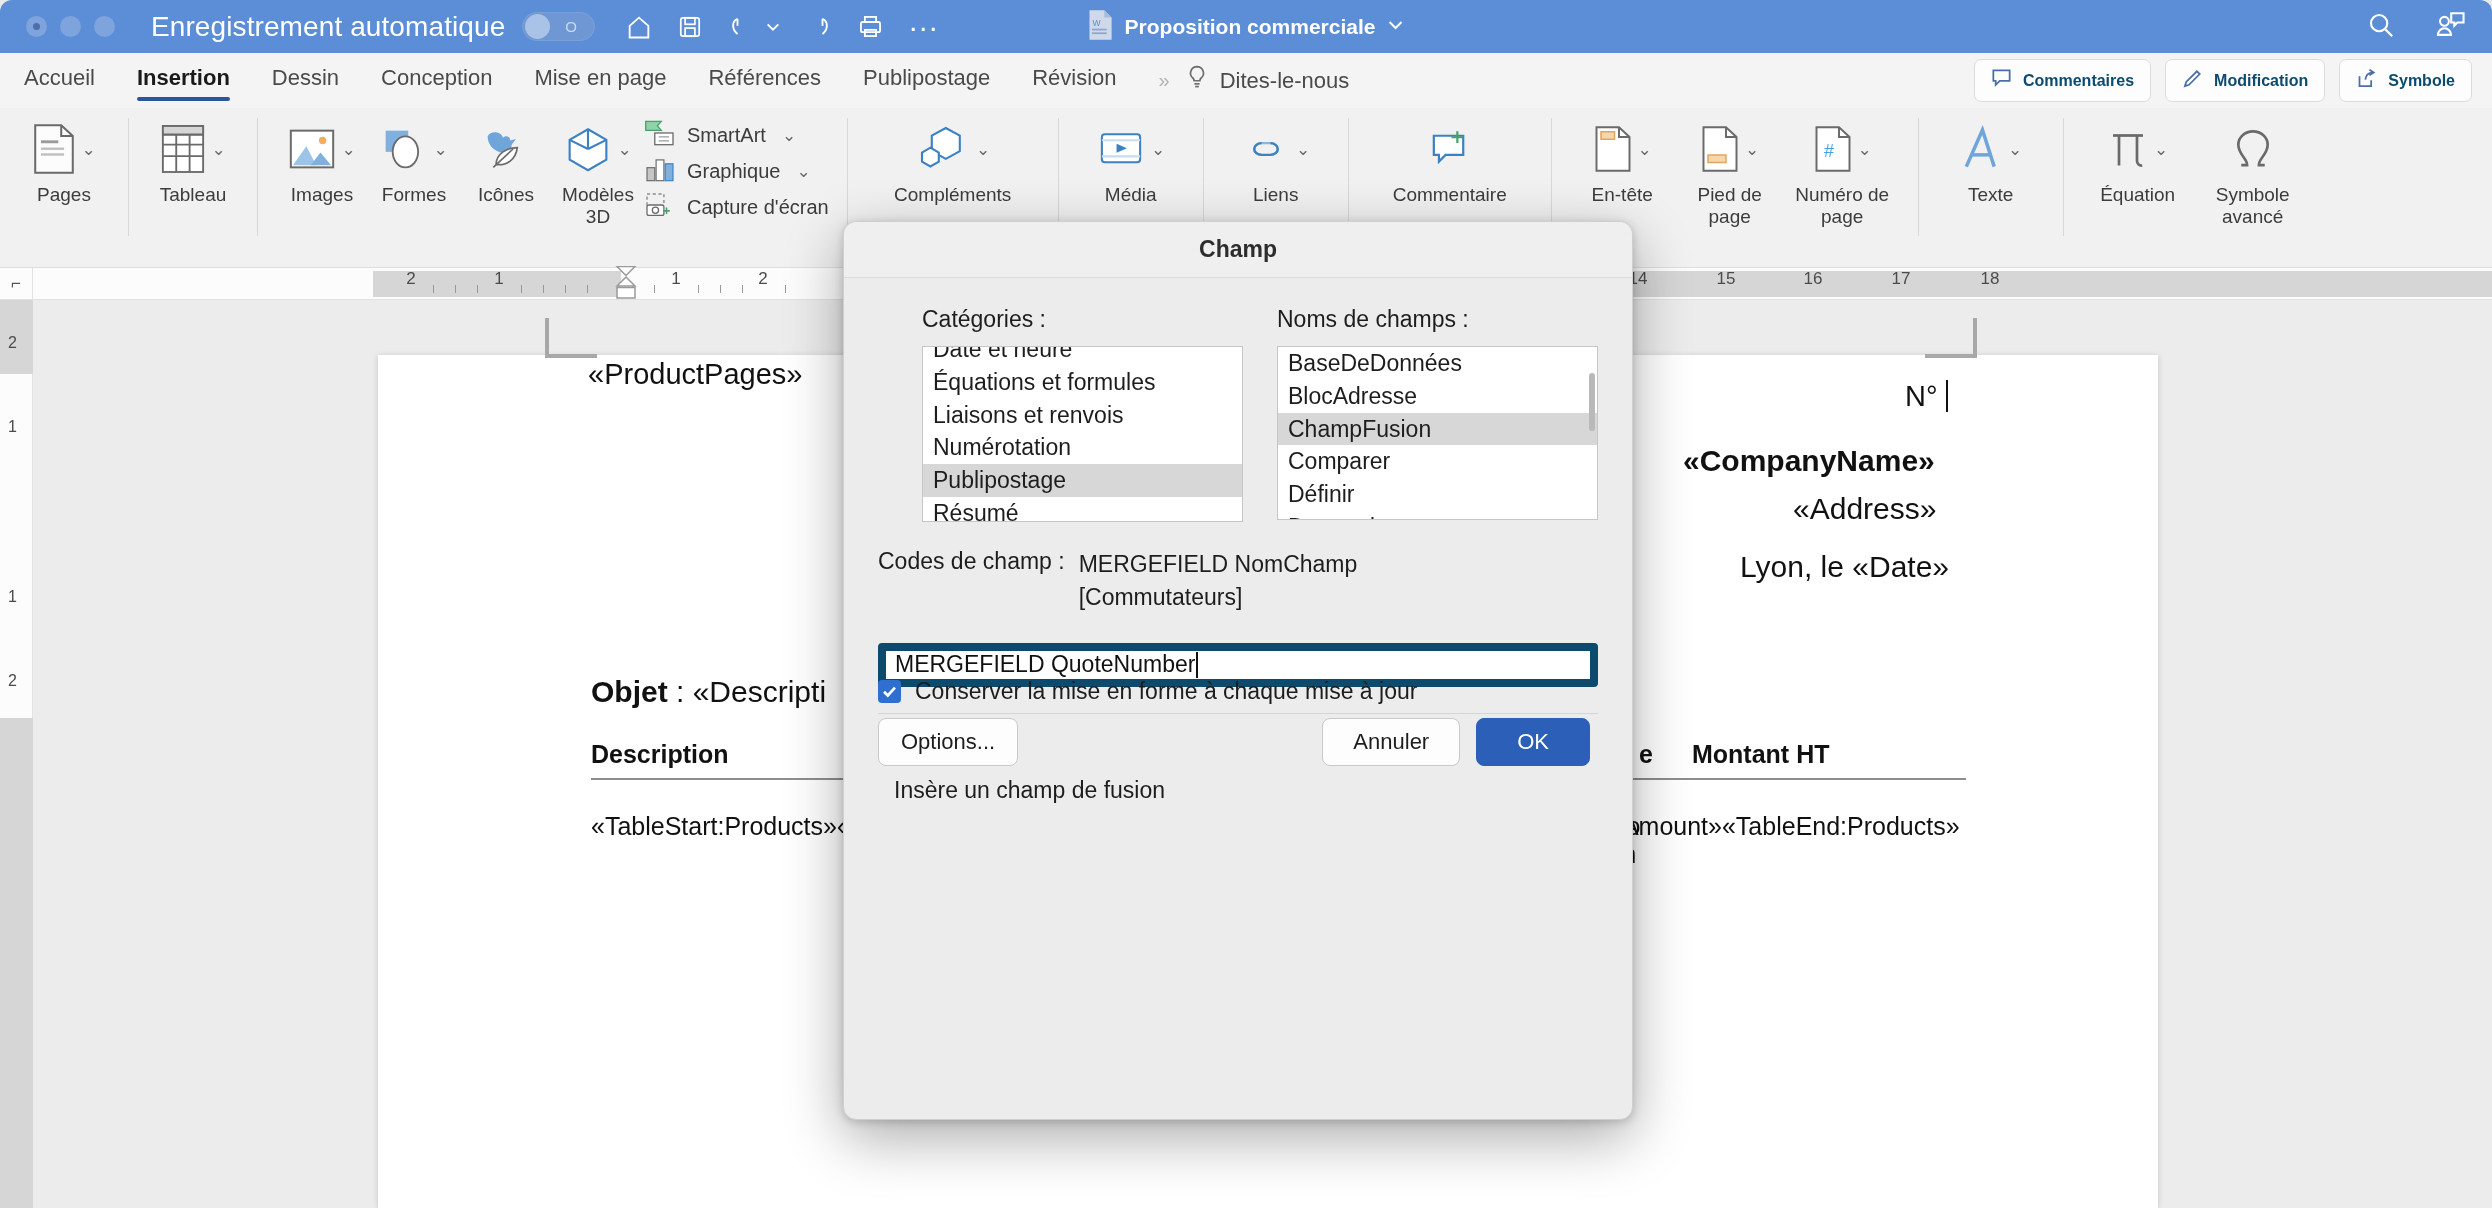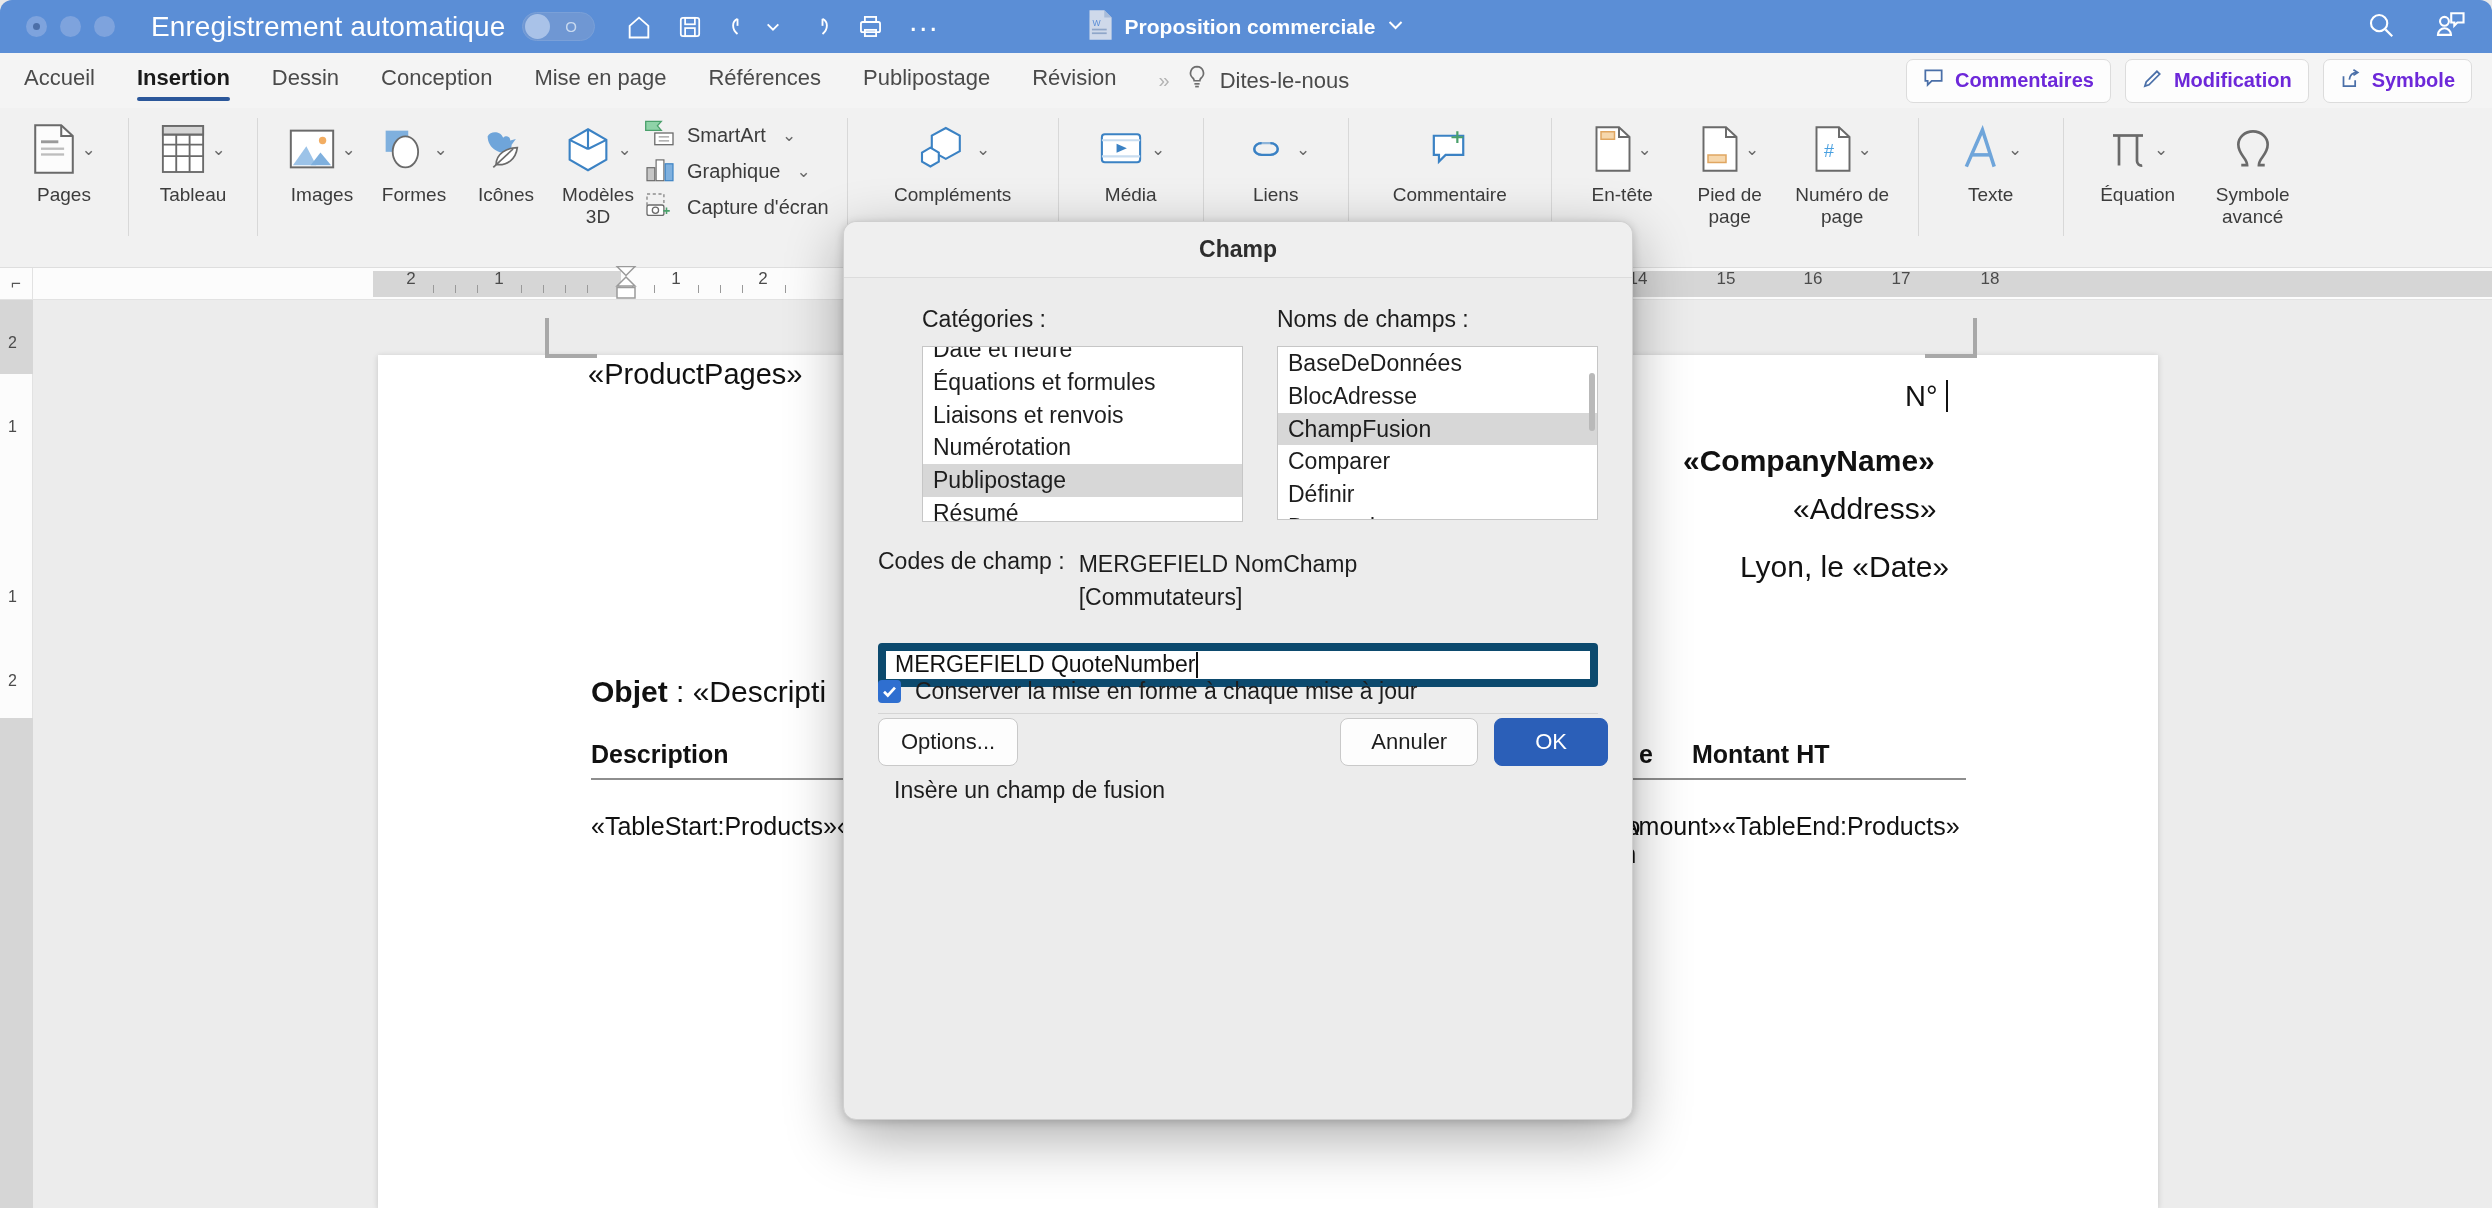--- a/index.html
+++ b/index.html
@@ -56,21 +56,21 @@
   .tab.active::after {
     content: ""; position: absolute; left: 0; right: 0; bottom: -4px;
     height: 4px; background: #2b579a; border-radius: 2px;
   }
   .chev-more { color: #b3b3b3; font-size: 20px; margin-right: 16px; }
   .tellme { display: flex; align-items: center; gap: 12px; color: #4a4a4a; font-size: 22px; }
   .tabbar-right { position: absolute; right: 20px; display: flex; gap: 14px; align-items: center; }
   .pill {
     display: flex; align-items: center; gap: 11px;
     background: #fdfdfd; border: 1px solid #dcdcdc; border-radius: 7px;
-    padding: 8px 16px; color: #6d28d9; font-size: 20px; font-weight: 700; white-space: nowrap;
+    padding: 8px 16px; color: #0c4a6e; font-size: 16px; font-weight: 700; white-space: nowrap;
   }
 
   
   .ribbon {
     position: absolute; left: 0; top: 108px; width: 2492px; height: 160px;
     background: #f1f1f1; border-bottom: 1px solid #dedede;
     display: flex; align-items: flex-start;
   }
   .rgroup { display: flex; align-items: flex-start; height: 148px; padding: 0 18px; }
   .sep { width: 1px; height: 118px; background: #d8d8d8; margin-top: 10px; }
@@ -158,21 +158,21 @@
   .hr { margin-top: 26px; height:1px; background:#d5d5d5; }
   .desc-label { margin-top: 20px; font-size: 23px; color:#1d1d1d; }
   .desc-val { margin-top: 16px; margin-left: 16px; font-size: 23px; color:#1d1d1d; }
 
   .checkrow { position:absolute; left: 34px; top: 400px; display:flex; align-items:center; gap: 14px; }
   .chk { width: 23px; height: 23px; border-radius: 4px; background:#2f6fd0;
          display:flex; align-items:center; justify-content:center; }
   .chk svg { display:block; }
   .chklabel { font-size: 23px; color:#1d1d1d; white-space: nowrap; }
 
-  .btnrow { position:absolute; left: 34px; right: 24px; top: 440px; display:flex; align-items:center; }
+  .btnrow { position:absolute; left: 34px; right: 42px; top: 440px; display:flex; align-items:center; }
   .btn {
     font-size: 22px; border-radius: 8px; padding: 10px 22px; white-space: nowrap;
     border: 1px solid #c9c9c9; background: #fdfdfd; color:#1d1d1d;
   }
   .btn.primary { background: #2b5fb8; color:#fff; border-color:#2b5fb8; padding: 10px 40px; }
   .btn.cancel { padding: 10px 30px; }
   .spacer { flex: 1; }
   .btn + .btn { margin-left: 16px; }
 </style>
 </head>

